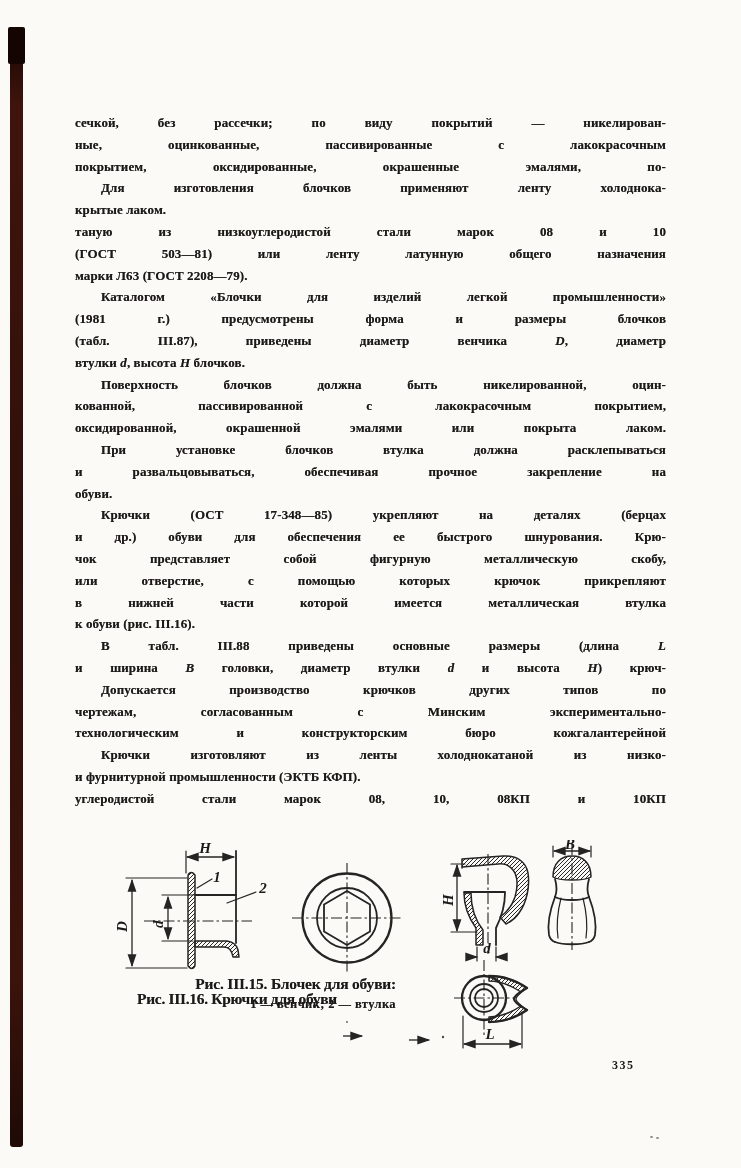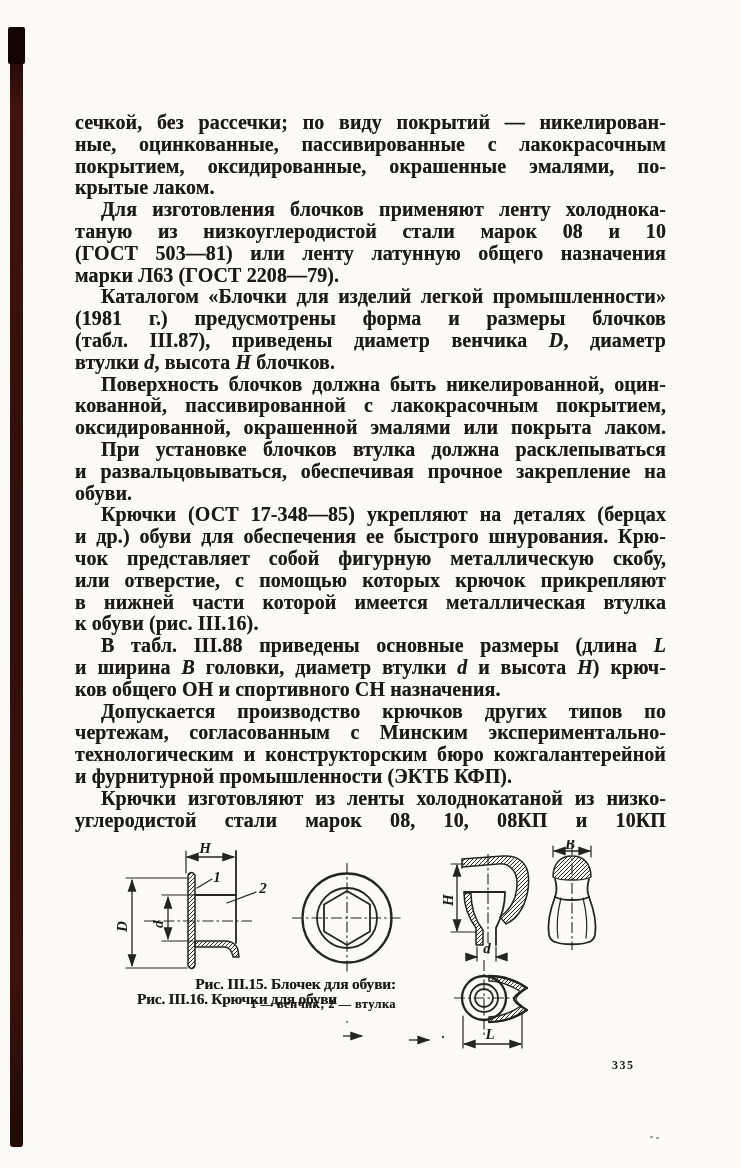--- a/index.html
+++ b/index.html
@@ -4,21 +4,21 @@
 <style>
   html,body{margin:0;padding:0}
   .page{position:relative;width:741px;height:1168px;background:#fbfaf7;overflow:hidden;
         font-family:"Liberation Serif",serif;color:#1c1a18}
   
   .gutter{position:absolute;left:10px;top:28px;width:13px;height:1119px;border-radius:3px;
     background:linear-gradient(180deg,#160604 0%,#40140c 7%,#2f100a 45%,#3b130b 85%,#1e0a06 100%)}
   .gutter-cap{position:absolute;left:8px;top:27px;width:17px;height:37px;background:#140503;border-radius:2px}
   
   .text{position:absolute;left:75px;top:112px;width:591px}
-  .line{font-size:20px;line-height:21.8px;font-weight:700;letter-spacing:.1px;
+  .line{font-size:13px;line-height:21.8px;font-weight:700;letter-spacing:.1px;
         text-align:justify;text-align-last:justify;text-shadow:0 0 .4px rgba(20,16,12,.6)}
   .line.last{text-align-last:left}
   .line.ind{text-indent:26px}
   .line i{font-style:italic}
   
   .cap{position:absolute;font-weight:700;text-shadow:0 0 .4px rgba(20,16,12,.55)}
   .cap15{left:136px;top:975px;width:260px;text-align:right;font-size:15.5px;letter-spacing:-.2px}
   .cap15sub{left:136px;top:997px;width:260px;text-align:right;font-size:12.5px;letter-spacing:.4px}
   .cap16{left:137px;top:990px;font-size:15.5px;letter-spacing:-.3px;white-space:nowrap}
   .pageno{position:absolute;left:612px;top:1058px;font-size:12px;font-weight:700;letter-spacing:1.5px}
@@ -39,22 +39,22 @@
 
 <div class="page">
 
   <div class="gutter"></div>
   <div class="gutter-cap"></div>
 
   <main class="text">
       <div class="line">сечкой, без рассечки; по виду покрытий — никелирован-</div>
       <div class="line">ные, оцинкованные, пассивированные с лакокрасочным</div>
       <div class="line">покрытием, оксидированные, окрашенные эмалями, по-</div>
+      <div class="line ind">Для изготовления блочков применяют ленту холоднока-</div>
       <div class="line last">крытые лаком.</div>
-      <div class="line ind">Для изготовления блочков применяют ленту холоднока-</div>
       <div class="line">таную из низкоуглеродистой стали марок 08 и 10</div>
       <div class="line">(ГОСТ 503—81) или ленту латунную общего назначения</div>
       <div class="line last">марки Л63 (ГОСТ 2208—79).</div>
       <div class="line ind">Каталогом «Блочки для изделий легкой промышленности»</div>
       <div class="line">(1981 г.) предусмотрены форма и размеры блочков</div>
       <div class="line">(табл. III.87), приведены диаметр венчика <i>D</i>, диаметр</div>
       <div class="line last">втулки <i>d</i>, высота <i>H</i> блочков.</div>
       <div class="line ind">Поверхность блочков должна быть никелированной, оцин-</div>
       <div class="line">кованной, пассивированной с лакокрасочным покрытием,</div>
       <div class="line">оксидированной, окрашенной эмалями или покрыта лаком.</div>
@@ -62,26 +62,25 @@
       <div class="line">и развальцовываться, обеспечивая прочное закрепление на</div>
       <div class="line last">обуви.</div>
       <div class="line ind">Крючки (ОСТ 17-348—85) укрепляют на деталях (берцах</div>
       <div class="line">и др.) обуви для обеспечения ее быстрого шнурования. Крю-</div>
       <div class="line">чок представляет собой фигурную металлическую скобу,</div>
       <div class="line">или отверстие, с помощью которых крючок прикрепляют</div>
       <div class="line">в нижней части которой имеется металлическая втулка</div>
       <div class="line last">к обуви (рис. III.16).</div>
       <div class="line ind">В табл. III.88 приведены основные размеры (длина <i>L</i></div>
       <div class="line">и ширина <i>B</i> головки, диаметр втулки <i>d</i> и высота <i>H</i>) крюч-</div>
-      <div class="line last">ков общего ОН и спортивного СН назначения.</div>
       <div class="line ind">Допускается производство крючков других типов по</div>
       <div class="line">чертежам, согласованным с Минским экспериментально-</div>
       <div class="line">технологическим и конструкторским бюро кожгалантерейной</div>
+      <div class="line ind">Крючки изготовляют из ленты холоднокатаной из низко-</div>
       <div class="line last">и фурнитурной промышленности (ЭКТБ КФП).</div>
-      <div class="line ind">Крючки изготовляют из ленты холоднокатаной из низко-</div>
       <div class="line">углеродистой стали марок 08, 10, 08КП и 10КП</div>
     </main>
 
   <svg class="fig" width="600" height="240" viewBox="0 0 600 240">
     <defs>
       <pattern id="h" patternUnits="userSpaceOnUse" width="4" height="4">
         <path d="M0,4 L4,0" stroke="#2b2927" stroke-width="1"></path>
       </pattern>
       <marker id="a" viewBox="0 0 10 8" refX="9" refY="4" markerWidth="11" markerHeight="8" orient="auto-start-reverse">
         <path d="M0,.6 L10,4 L0,7.4 Z" fill="#262422"></path>

